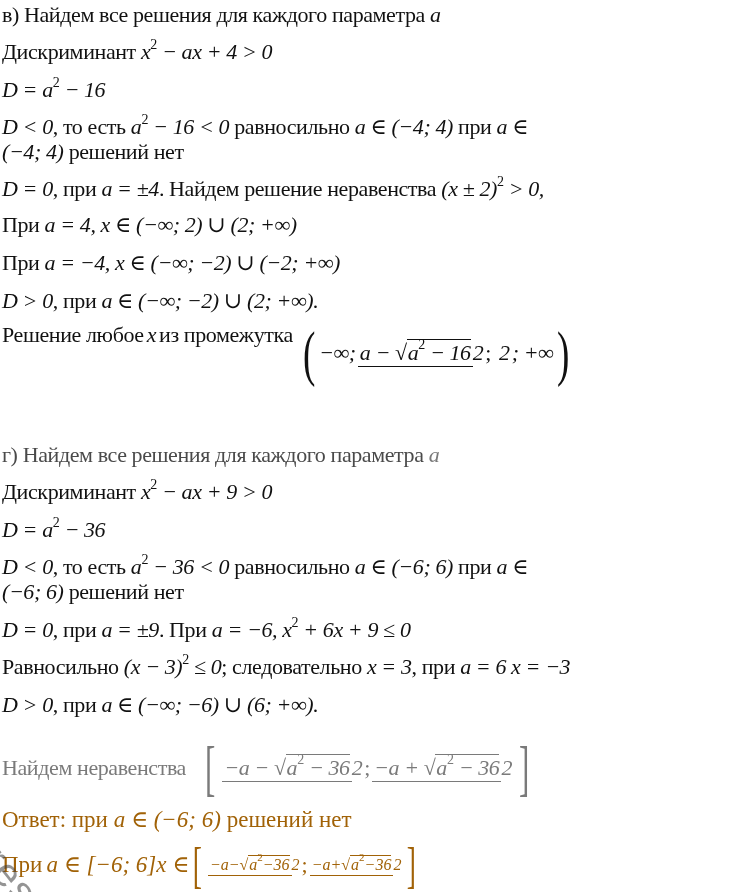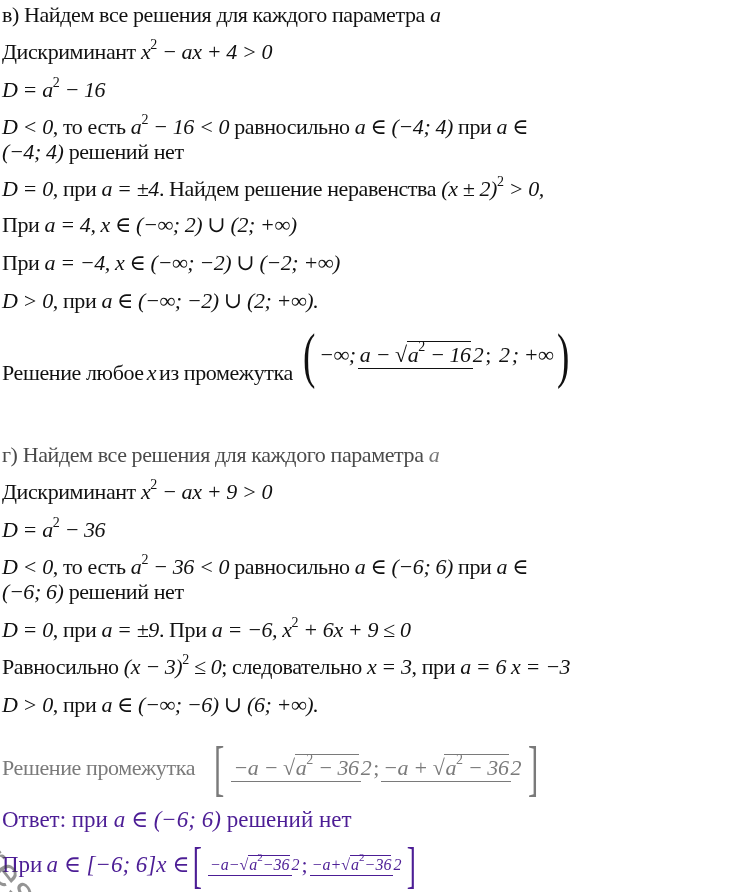--- a/index.html
+++ b/index.html
@@ -9,21 +9,21 @@
     color: #111111;
   }
   .line {
     position: absolute; left: 2px; white-space: nowrap;
     font-size: 22px; line-height: 26px; letter-spacing: -0.4px;
   }
   .m { font-style: italic; }
   sup { font-size: 14px; line-height: 0; position: relative; top: -2px; vertical-align: super; font-style: normal; }
   .gray-dark { color: #4a4a4a; }
   .gray-light { color: #7a7a7a; }
-  .ans { font-size: 23px; letter-spacing: 0; color: #4c1d95; }
+  .ans { font-size: 23px; letter-spacing: 0; color: #a16207; }
 
   
   .frac-wrap { display: inline-flex; align-items: center; vertical-align: middle; }
   .frac { display: inline-flex; flex-direction: row; align-items: center; margin: 0 2px; }
   .frac .num { padding: 0 2px; border-bottom: 1.5px solid currentColor; line-height: 26px; }
   .frac .den { line-height: 26px; }
   .sqrt { border-top: 1.4px solid currentColor; padding-left: 1px; }
   .big-paren { font-size: 62px; line-height: 62px; font-weight: 200; transform: scaleX(0.6); display: inline-block; }
   .big-bracket { font-size: 62px; line-height: 62px; font-weight: 200; transform: scaleX(0.5); display: inline-block; }
   .small-frac .num, .small-frac .den { font-size: 16px; line-height: 20px; }
@@ -68,21 +68,21 @@
 </div>
 
 <div class="line" style="top:250px;">
   <span>При </span><span class="m">a = −4, x ∈ (−∞; −2) ∪ (−2; +∞)</span>
 </div>
 
 <div class="line" style="top:288px;">
   <span class="m">D &gt; 0</span><span>, при </span><span class="m">a ∈ (−∞; −2) ∪ (2; +∞).</span>
 </div>
 
-<div class="line" style="top:322px; display:flex; align-items:flex-end; height:64px;">
+<div class="line" style="top:322px; display:flex; align-items:flex-start; height:64px;">
   <span>Решение любое </span>
     <span class="m" style="margin:0 3px;">x</span>
     <span> из промежутка </span>
   <span class="frac-wrap" style="margin-left:6px;">
     <span class="big-paren">(</span>
     <span class="m">−∞;</span>
     <span class="frac m">
       <span class="num"><span>a − √</span><span class="sqrt"><span>a</span><sup>2</sup><span> − 16</span></span></span>
       <span class="den">2</span>
     </span>
@@ -120,21 +120,21 @@
 
 <div class="line" style="top:654px;">
   <span>Равносильно </span><span class="m">(x − 3)</span><sup>2</sup><span class="m"> ≤ 0</span><span>; следовательно </span><span class="m">x = 3</span><span>, при </span><span class="m">a = 6 x = −3</span>
 </div>
 
 <div class="line" style="top:692px;">
   <span class="m">D &gt; 0</span><span>, при </span><span class="m">a ∈ (−∞; −6) ∪ (6; +∞).</span>
 </div>
 
 <div class="line gray-light" style="top:736px; display:flex; align-items:center; height:64px;">
-  <span>Решение промежутка</span>
+  <span>Найдем неравенства</span>
   <span class="frac-wrap" style="margin-left:14px;">
     <span class="big-bracket">[</span>
     <span class="frac m">
       <span class="num"><span>−a − √</span><span class="sqrt"><span>a</span><sup>2</sup><span> − 36</span></span></span>
       <span class="den">2</span>
     </span>
     <span>;</span>
     <span class="frac m">
       <span class="num"><span>−a + √</span><span class="sqrt"><span>a</span><sup>2</sup><span> − 36</span></span></span>
       <span class="den">2</span>

